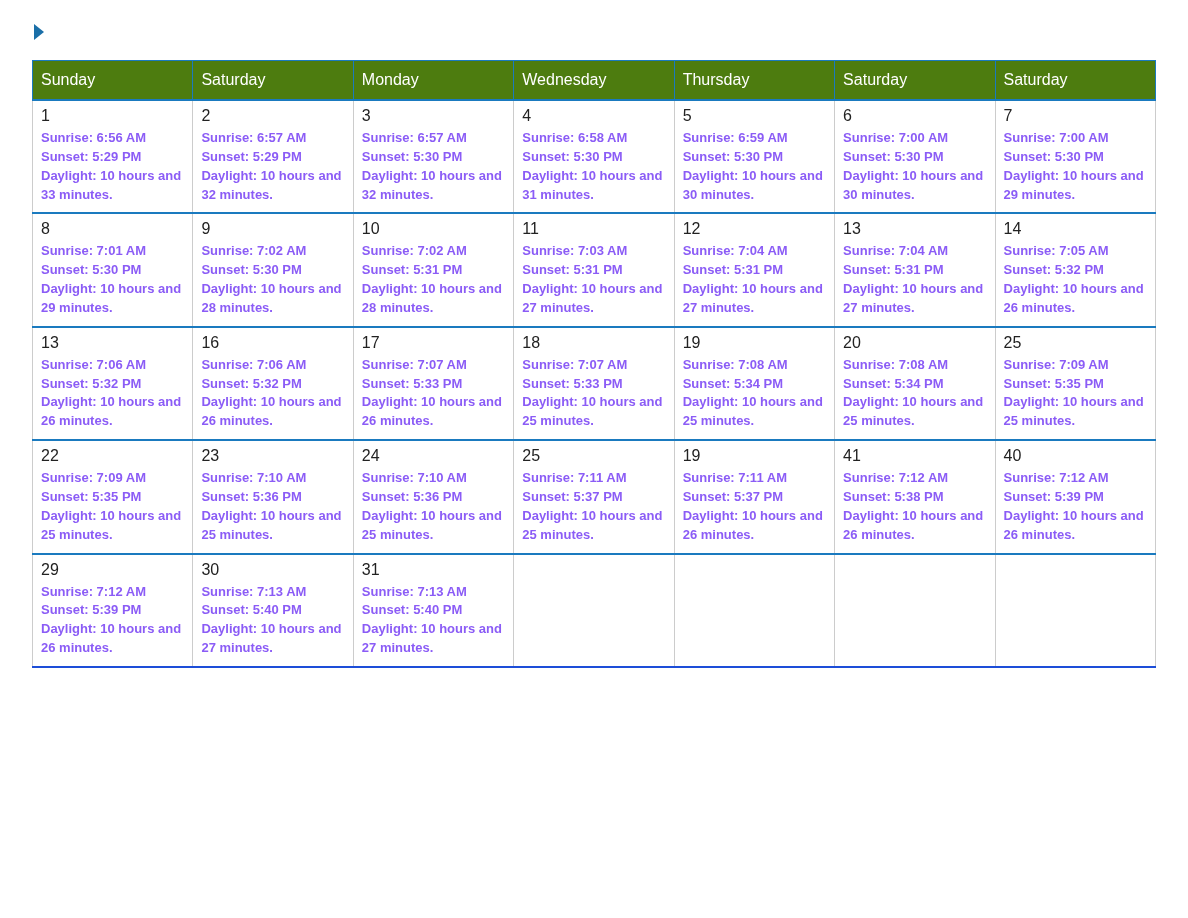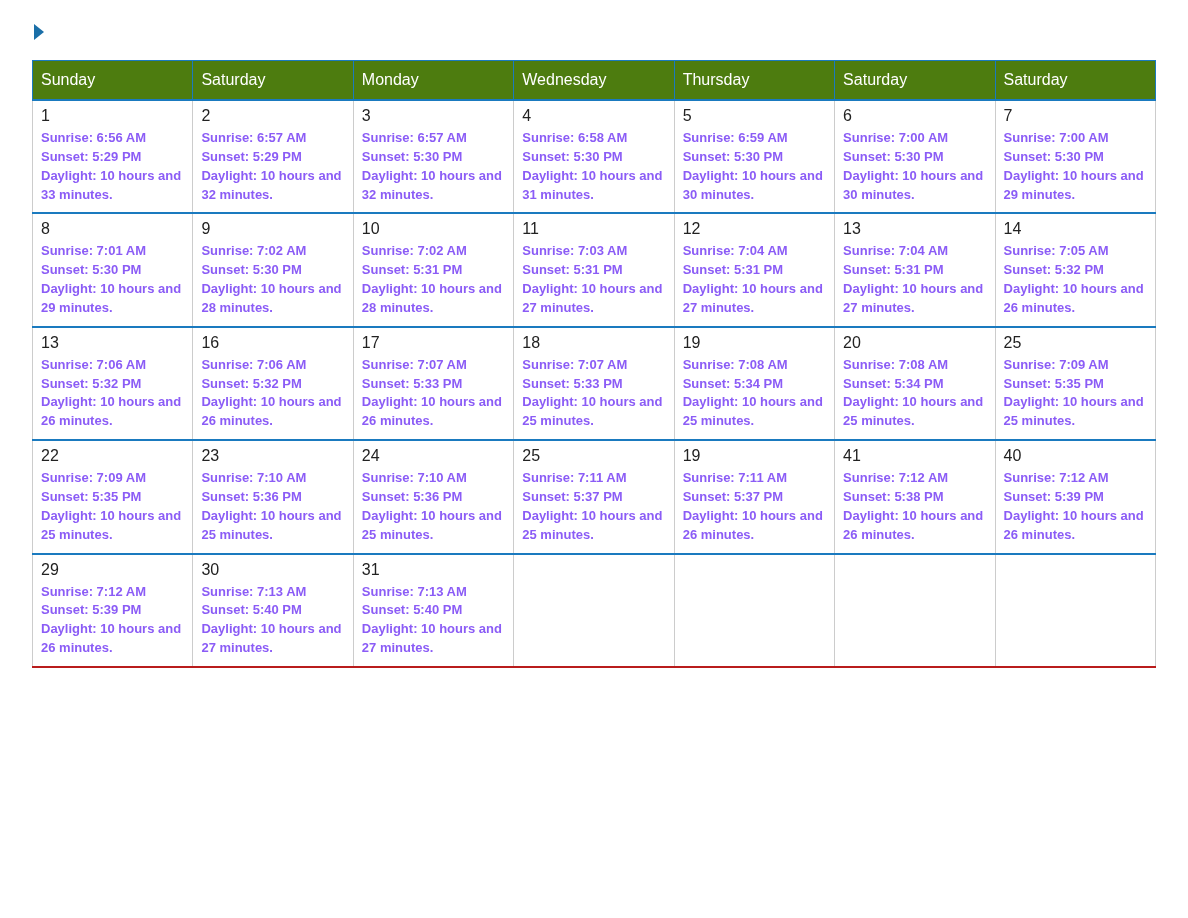--- a/index.html
+++ b/index.html
@@ -85,21 +85,21 @@
       margin-bottom: 4px;
       display: block;
     }
     .day-info {
       font-size: 13px;
       line-height: 1.45;
       color: #8b5cf6;
       font-weight: bold;
     }
     tbody tr:last-child td {
-      border-bottom: 2px solid #b91c1c;
+      border-bottom: 2px solid #1d4ed8;
     }
   </style>
 </head>
 <body>
 
 <div class="header-area">
   <div class="logo">
     <div class="logo-text">
       <span class="logo-general"></span>
       <span class="logo-arrow"></span>

